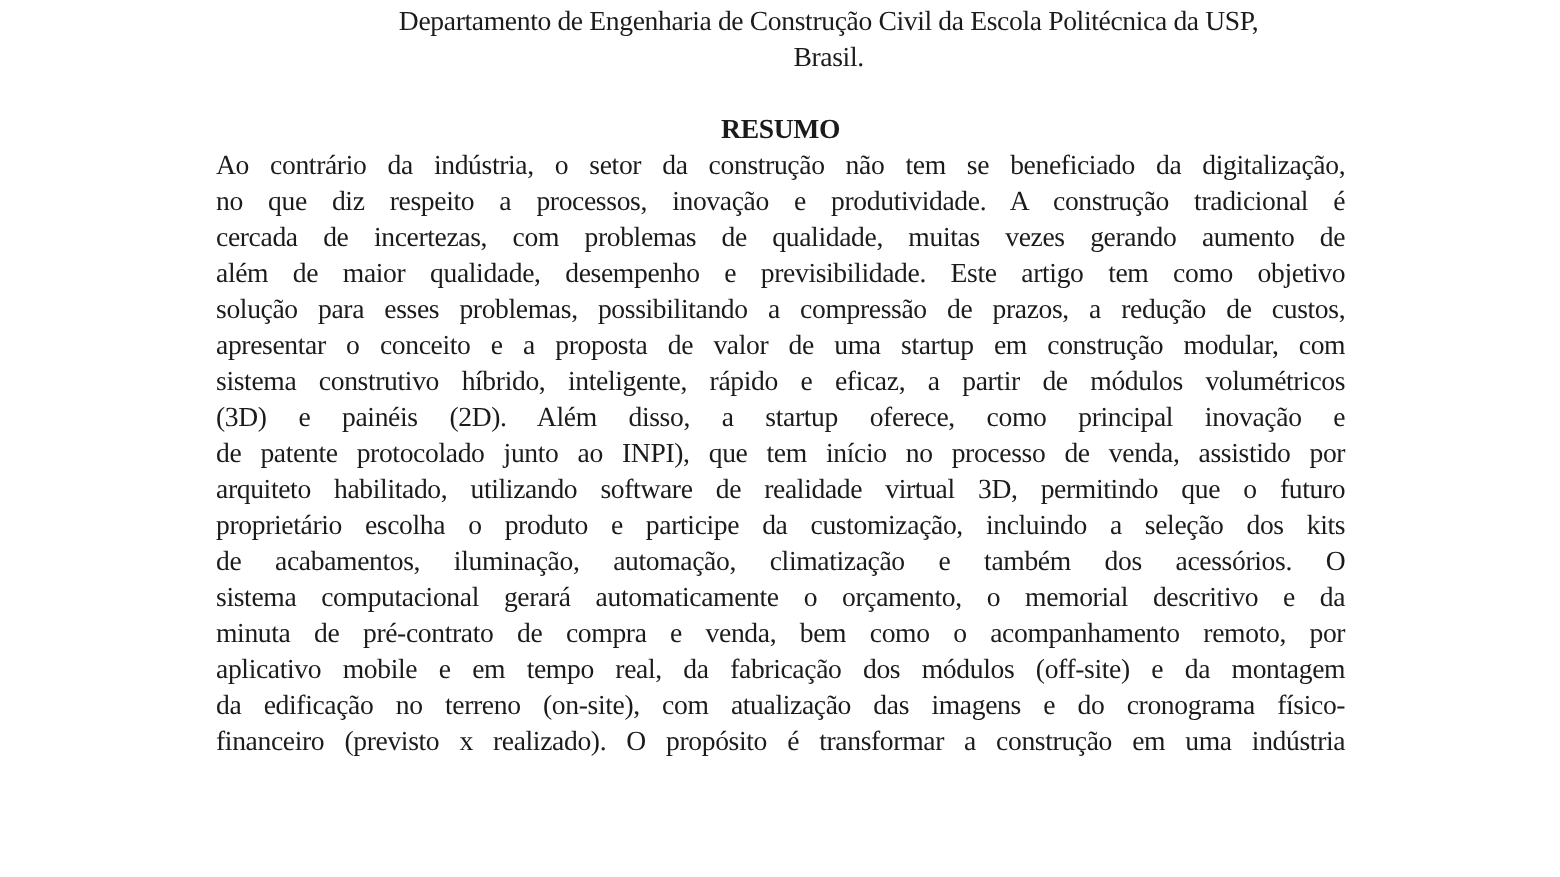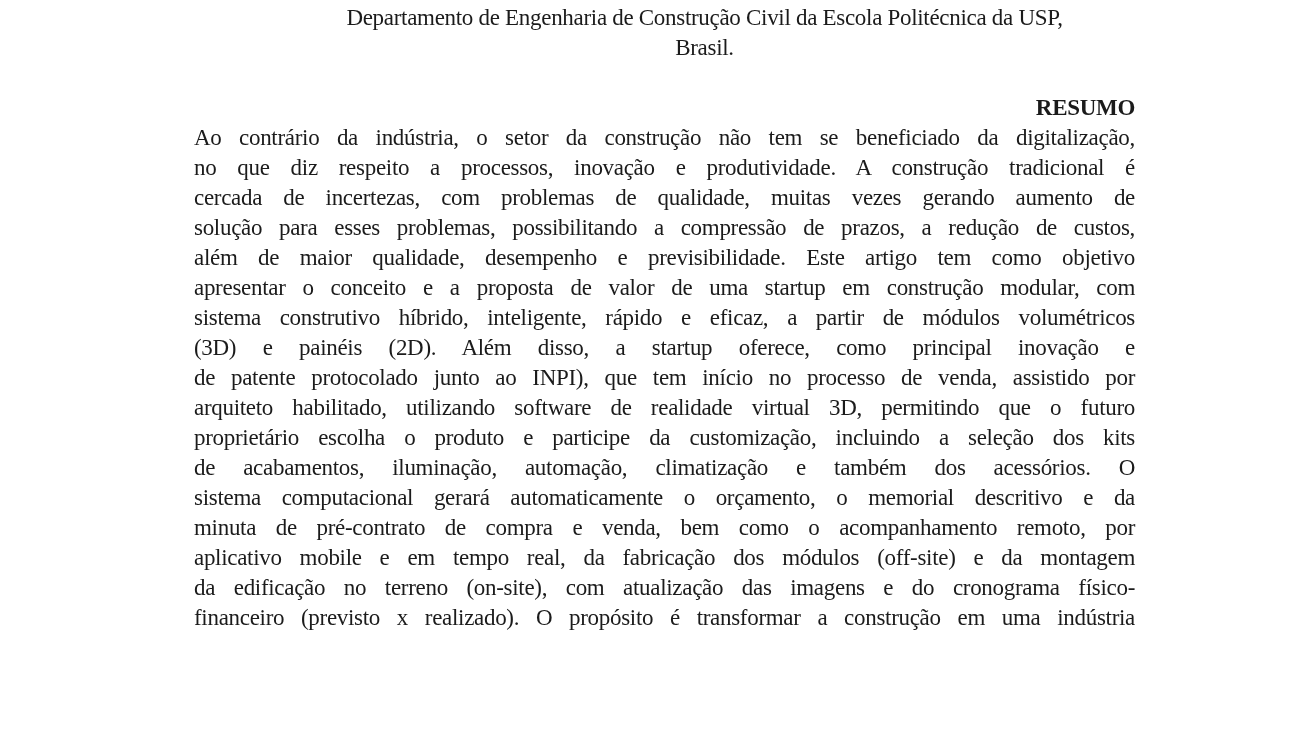--- a/index.html
+++ b/index.html
@@ -17,37 +17,36 @@
     color: #1b1b1b;
   }
   .content {
     position: absolute;
     left: 180px;
     top: 3px;
     width: 941px;
     font-size: 23px;
     line-height: 30px;
     letter-spacing: -0.3px;
-    margin-left: 14px;
   }
   .header-block {
     padding-left: 80px;   
     text-align: center;
   }
   .header-line {
     height: 30px;
     white-space: nowrap;
   }
   .spacer-line {
     height: 30px;
   }
   .abstract-heading {
     height: 30px;
     font-weight: bold;
-    text-align: right;
+    text-align: center;
   }
   .body-line {
     height: 30px;
     text-align: justify;
     text-align-last: justify;
     white-space: nowrap;
     font-family: Liberation Serif, serif;
   }
 </style>
 </head>
@@ -62,22 +61,22 @@
     </div>
 
     <div class="spacer-line"></div>
 
     <div class="abstract-heading">RESUMO</div>
 
     <div class="abstract-body">
       <div class="body-line">Ao contrário da indústria, o setor da construção não tem se beneficiado da digitalização,</div>
       <div class="body-line">no que diz respeito a processos, inovação e produtividade. A construção tradicional é</div>
       <div class="body-line">cercada de incertezas, com problemas de qualidade, muitas vezes gerando aumento de</div>
+      <div class="body-line">além de maior qualidade, desempenho e previsibilidade. Este artigo tem como objetivo</div>
       <div class="body-line">solução para esses problemas, possibilitando a compressão de prazos, a redução de custos,</div>
-      <div class="body-line">além de maior qualidade, desempenho e previsibilidade. Este artigo tem como objetivo</div>
       <div class="body-line">apresentar o conceito e a proposta de valor de uma startup em construção modular, com</div>
       <div class="body-line">sistema construtivo híbrido, inteligente, rápido e eficaz, a partir de módulos volumétricos</div>
       <div class="body-line">(3D) e painéis (2D). Além disso, a startup oferece, como principal inovação e</div>
       <div class="body-line">de patente protocolado junto ao INPI), que tem início no processo de venda, assistido por</div>
       <div class="body-line">arquiteto habilitado, utilizando software de realidade virtual 3D, permitindo que o futuro</div>
       <div class="body-line">proprietário escolha o produto e participe da customização, incluindo a seleção dos kits</div>
       <div class="body-line">de acabamentos, iluminação, automação, climatização e também dos acessórios. O</div>
       <div class="body-line">sistema computacional gerará automaticamente o orçamento, o memorial descritivo e da</div>
       <div class="body-line">minuta de pré-contrato de compra e venda, bem como o acompanhamento remoto, por</div>
       <div class="body-line">aplicativo mobile e em tempo real, da fabricação dos módulos (off-site) e da montagem</div>

